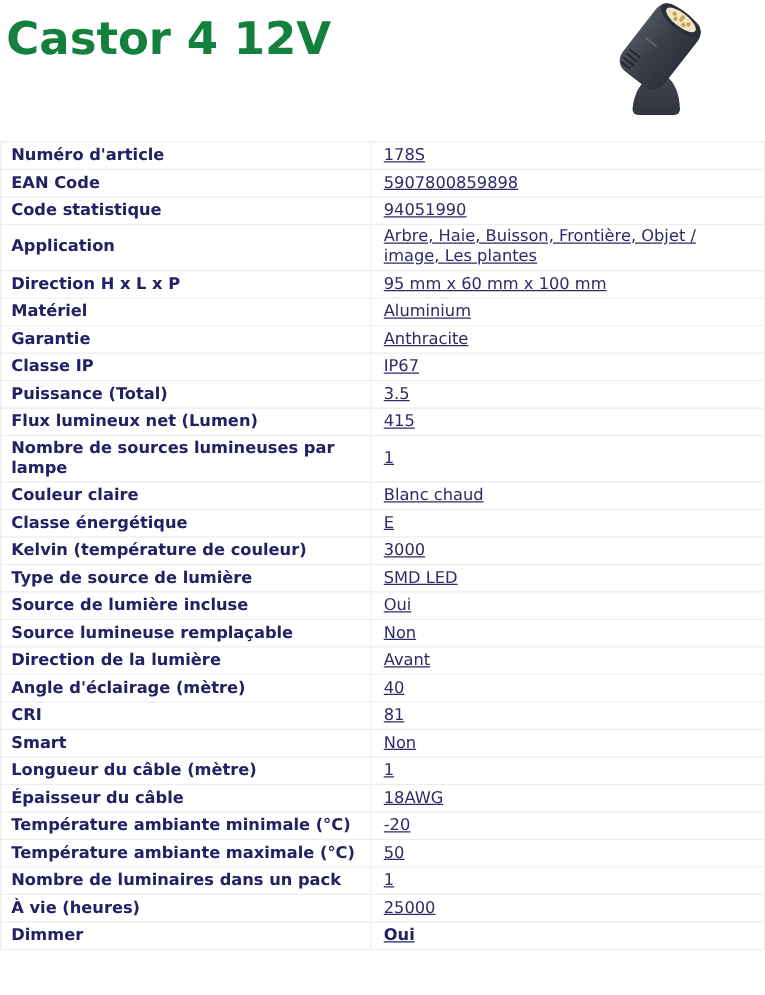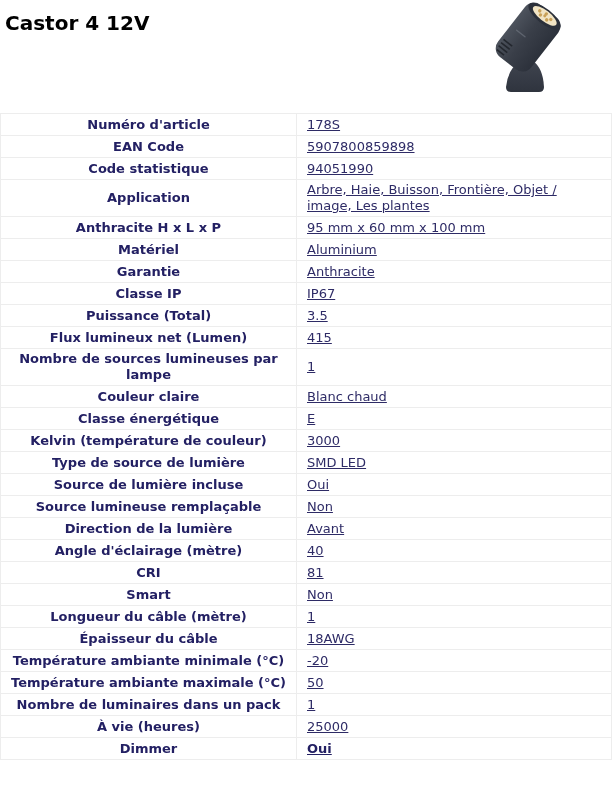--- a/index.html
+++ b/index.html
@@ -12,23 +12,23 @@
     width: 612px;
     height: 796px;
     overflow: hidden;
     font-family: "DejaVu Sans", "Liberation Sans", sans-serif;
   }
   .page-title {
     position: absolute;
     top: 11px;
     left: 5px;
     margin: 0;
-    font-size: 20px;
+    font-size: 36px;
     font-weight: bold;
-    color: #000000;
+    color: #15803d;
     letter-spacing: 0px;
   }
   .product-image {
     position: absolute;
     top: 0;
     left: 482px;
     width: 115px;
     height: 100px;
   }
   table.spec-table {
@@ -46,21 +46,20 @@
     padding: 2px 8px;
     text-align: left;
     vertical-align: middle;
     height: 17px;
     overflow: hidden;
   }
   .spec-table th {
     width: 279px; 
     color: #232063;
     font-weight: bold;
-    text-align: center;
   }
   .spec-table td {
     color: #2e2b66;
     font-weight: normal;
     padding-left: 10px;
     text-decoration: underline;
   }
   .spec-table td.bold-value {
     font-weight: bold;
     color: #232063;
@@ -126,21 +125,21 @@
       </tr>
       <tr>
         <th>Code statistique</th>
         <td>94051990</td>
       </tr>
       <tr>
         <th>Application</th>
         <td>Arbre, Haie, Buisson, Frontière, Objet / image, Les plantes</td>
       </tr>
       <tr>
-        <th>Anthracite H x L x P</th>
+        <th>Direction H x L x P</th>
         <td>95 mm x 60 mm x 100 mm</td>
       </tr>
       <tr>
         <th>Matériel</th>
         <td>Aluminium</td>
       </tr>
       <tr>
         <th>Garantie</th>
         <td>Anthracite</td>
       </tr>

